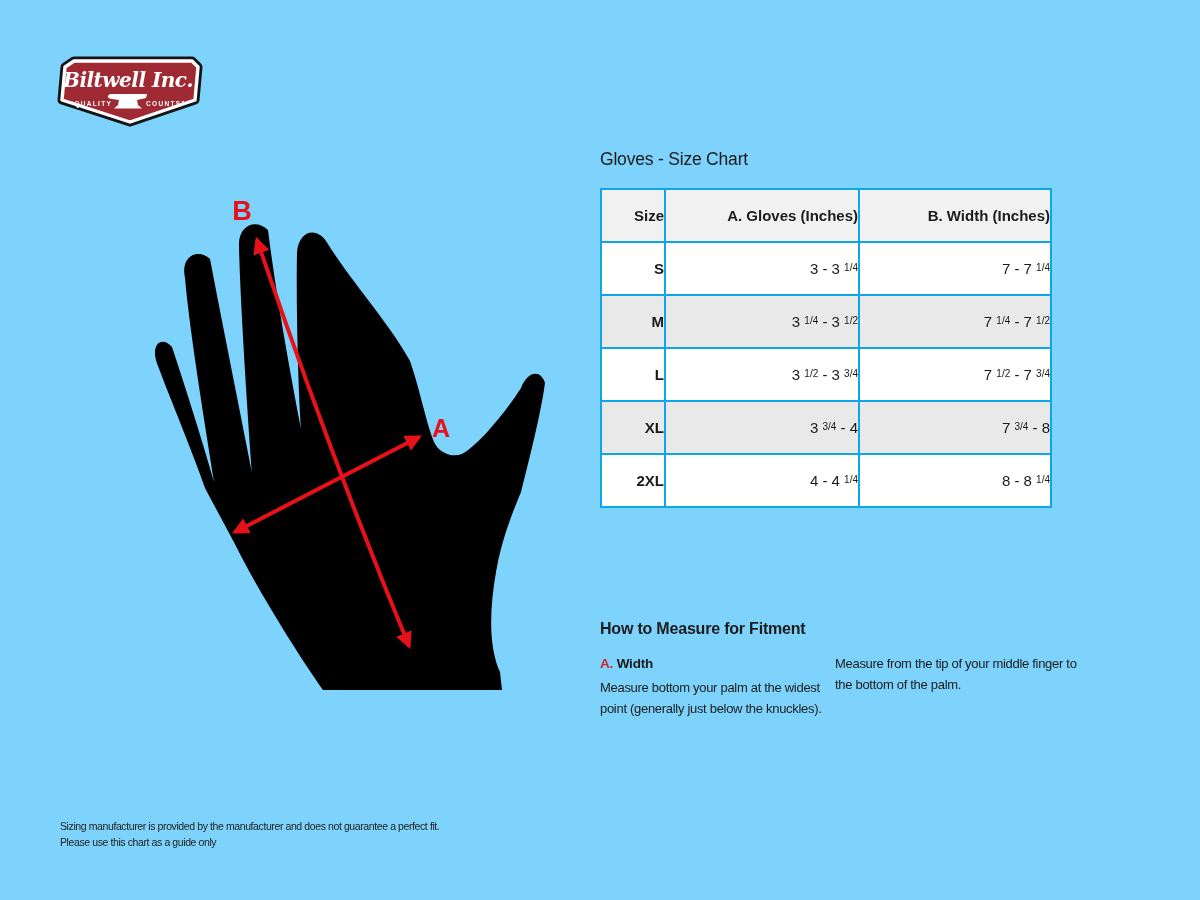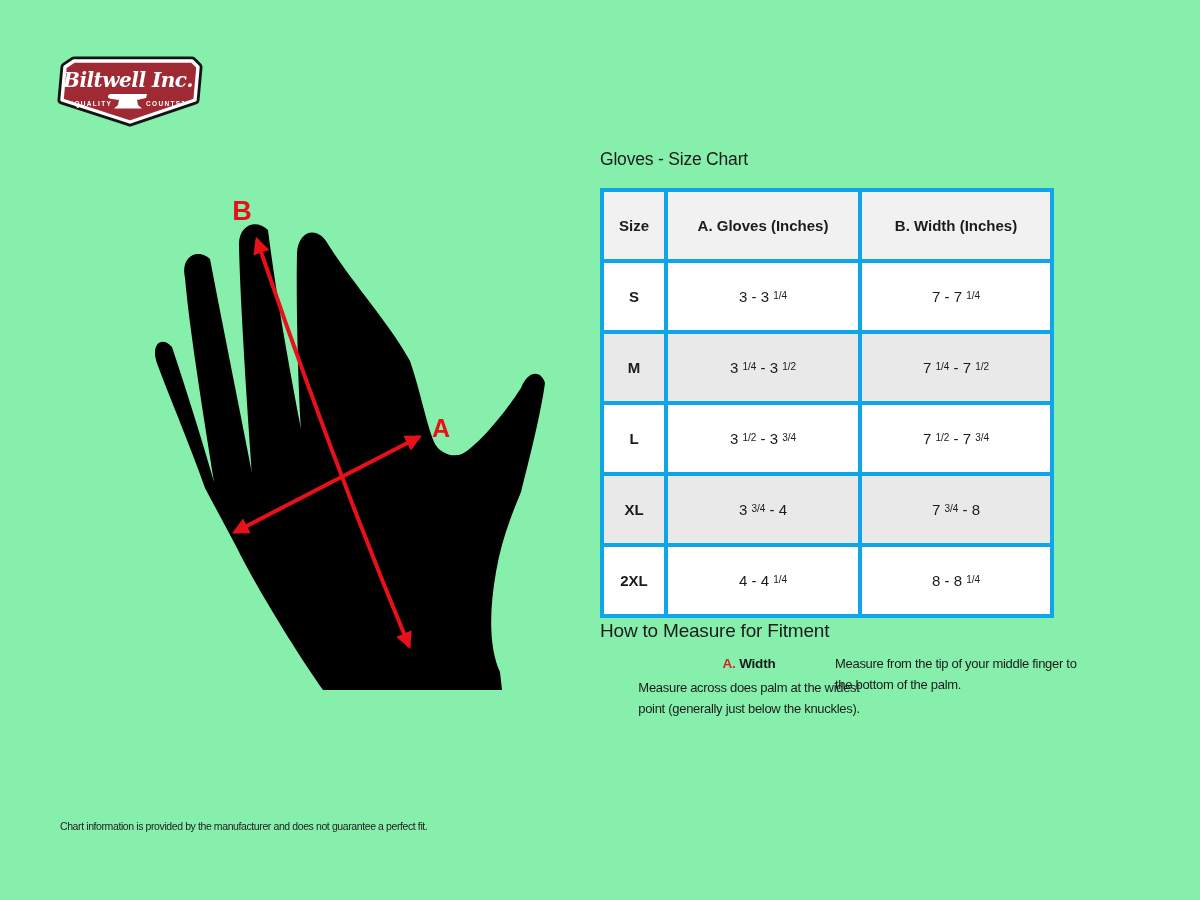--- a/index.html
+++ b/index.html
@@ -2,52 +2,52 @@
 <html style="--accent-red: #e8111a; --logo-red: #a02a33;"><head>
 <meta charset="utf-8">
 <style>
   :root{
     --accent-red:#e8111a;
     --logo-red:#a02a33;
     --ink:#1b1b1b;
   }
   html,body{margin:0;padding:0;background:#fff;}
   .canvas{
-    position:relative;width:1200px;height:900px;background:#86efac;overflow:hidden;
+    position:relative;width:1200px;height:900px;background:#7dd3fc;overflow:hidden;
     font-family:"Liberation Sans",sans-serif;color:var(--ink);
   }
   
   .logo-svg{position:absolute;left:54px;top:53px;}
   .logo-script{font-family:"DejaVu Serif",serif;font-style:italic;font-weight:bold;
     font-size:20px;fill:#fff;letter-spacing:-0.5px;}
   .logo-small{font-family:"Liberation Sans",sans-serif;font-size:6.5px;font-weight:bold;
     letter-spacing:1.3px;fill:#fff;}
   .badge-red{fill:var(--logo-red);}
   
   .hand-svg{position:absolute;left:145px;top:195px;}
   .hand-fill{fill:#000;}
   .arrow{stroke:var(--accent-red);stroke-width:4;fill:none;}
   .arrowhead{fill:var(--accent-red);}
   .diagram-label{font-family:"Liberation Sans",sans-serif;font-weight:bold;
     fill:var(--accent-red);}
   
   .chart-title{position:absolute;left:600px;top:149px;font-size:17.5px;font-weight:normal;letter-spacing:-0.2px;}
   table.size-chart{position:absolute;left:600px;top:188px;width:450px;
     border-collapse:collapse;table-layout:fixed;border:2px solid #8e8e8e;}
-  .size-chart th,.size-chart td{border:4px solid #0ea5e9;text-align:center;
-    vertical-align:middle;height:51px;padding:8px;font-size:15px;color:var(--ink);}
+  .size-chart th,.size-chart td{border:2px solid #0ea5e9;text-align:right;
+    vertical-align:middle;height:51px;padding:0;font-size:15px;color:var(--ink);}
   .size-chart thead th{background:#f1f1f1;font-weight:bold;}
   .size-chart tbody td{background:#ffffff;font-weight:normal;}
   .size-chart tr.shaded td{background:#e9e9e9;}
   .size-chart td.size-cell{font-weight:bold;}
   .frac{font-size:10px;vertical-align:3px;letter-spacing:0;}
   
-  .howto-title{position:absolute;left:600px;top:620px;font-size:19px;font-weight:normal;letter-spacing:-0.2px;}
+  .howto-title{position:absolute;left:600px;top:620px;font-size:16px;font-weight:bold;letter-spacing:-0.2px;}
   .howto-col{position:absolute;top:653px;font-size:13px;line-height:21px;letter-spacing:-0.3px;}
-  #howto-a{left:631px;width:236px;text-align:center;}
+  #howto-a{left:600px;width:236px;}
   #howto-b{left:835px;width:248px;}
   .howto-col .head{font-size:13.5px;font-weight:bold;margin-bottom:3px;letter-spacing:-0.2px;}
   .howto-col .letter{color:#d4232a;}
   
   .footer{position:absolute;left:60px;top:818px;font-size:10.5px;line-height:16px;
     letter-spacing:-0.4px;color:#222;}
 </style>
 </head>
 <body>
 
@@ -139,24 +139,25 @@
           <td>4 - 4 <span class="frac">1/4</span></td>
           <td>8 - 8 <span class="frac">1/4</span></td>
         </tr>
       </tbody>
   </table>
 
   <div class="howto-title">How to Measure for Fitment</div>
 
   <div class="howto-col" id="howto-a">
     <div class="head"><span class="letter">A.</span> <span>Width</span></div>
-    <div class="body">Measure across does palm at the widest point (generally just below the knuckles).</div>
+    <div class="body">Measure bottom your palm at the widest point (generally just below the knuckles).</div>
   </div>
 
   <div class="howto-col" id="howto-b">
     <div class="body">Measure from the tip of your middle finger to the bottom of the palm.</div>
   </div>
 
   <div class="footer">
-    <div>Chart information is provided by the manufacturer and does not guarantee a perfect fit.</div>
+    <div>Sizing manufacturer is provided by the manufacturer and does not guarantee a perfect fit.</div>
+    <div>Please use this chart as a guide only</div>
   </div>
 
 </div>
 
 </body></html>

